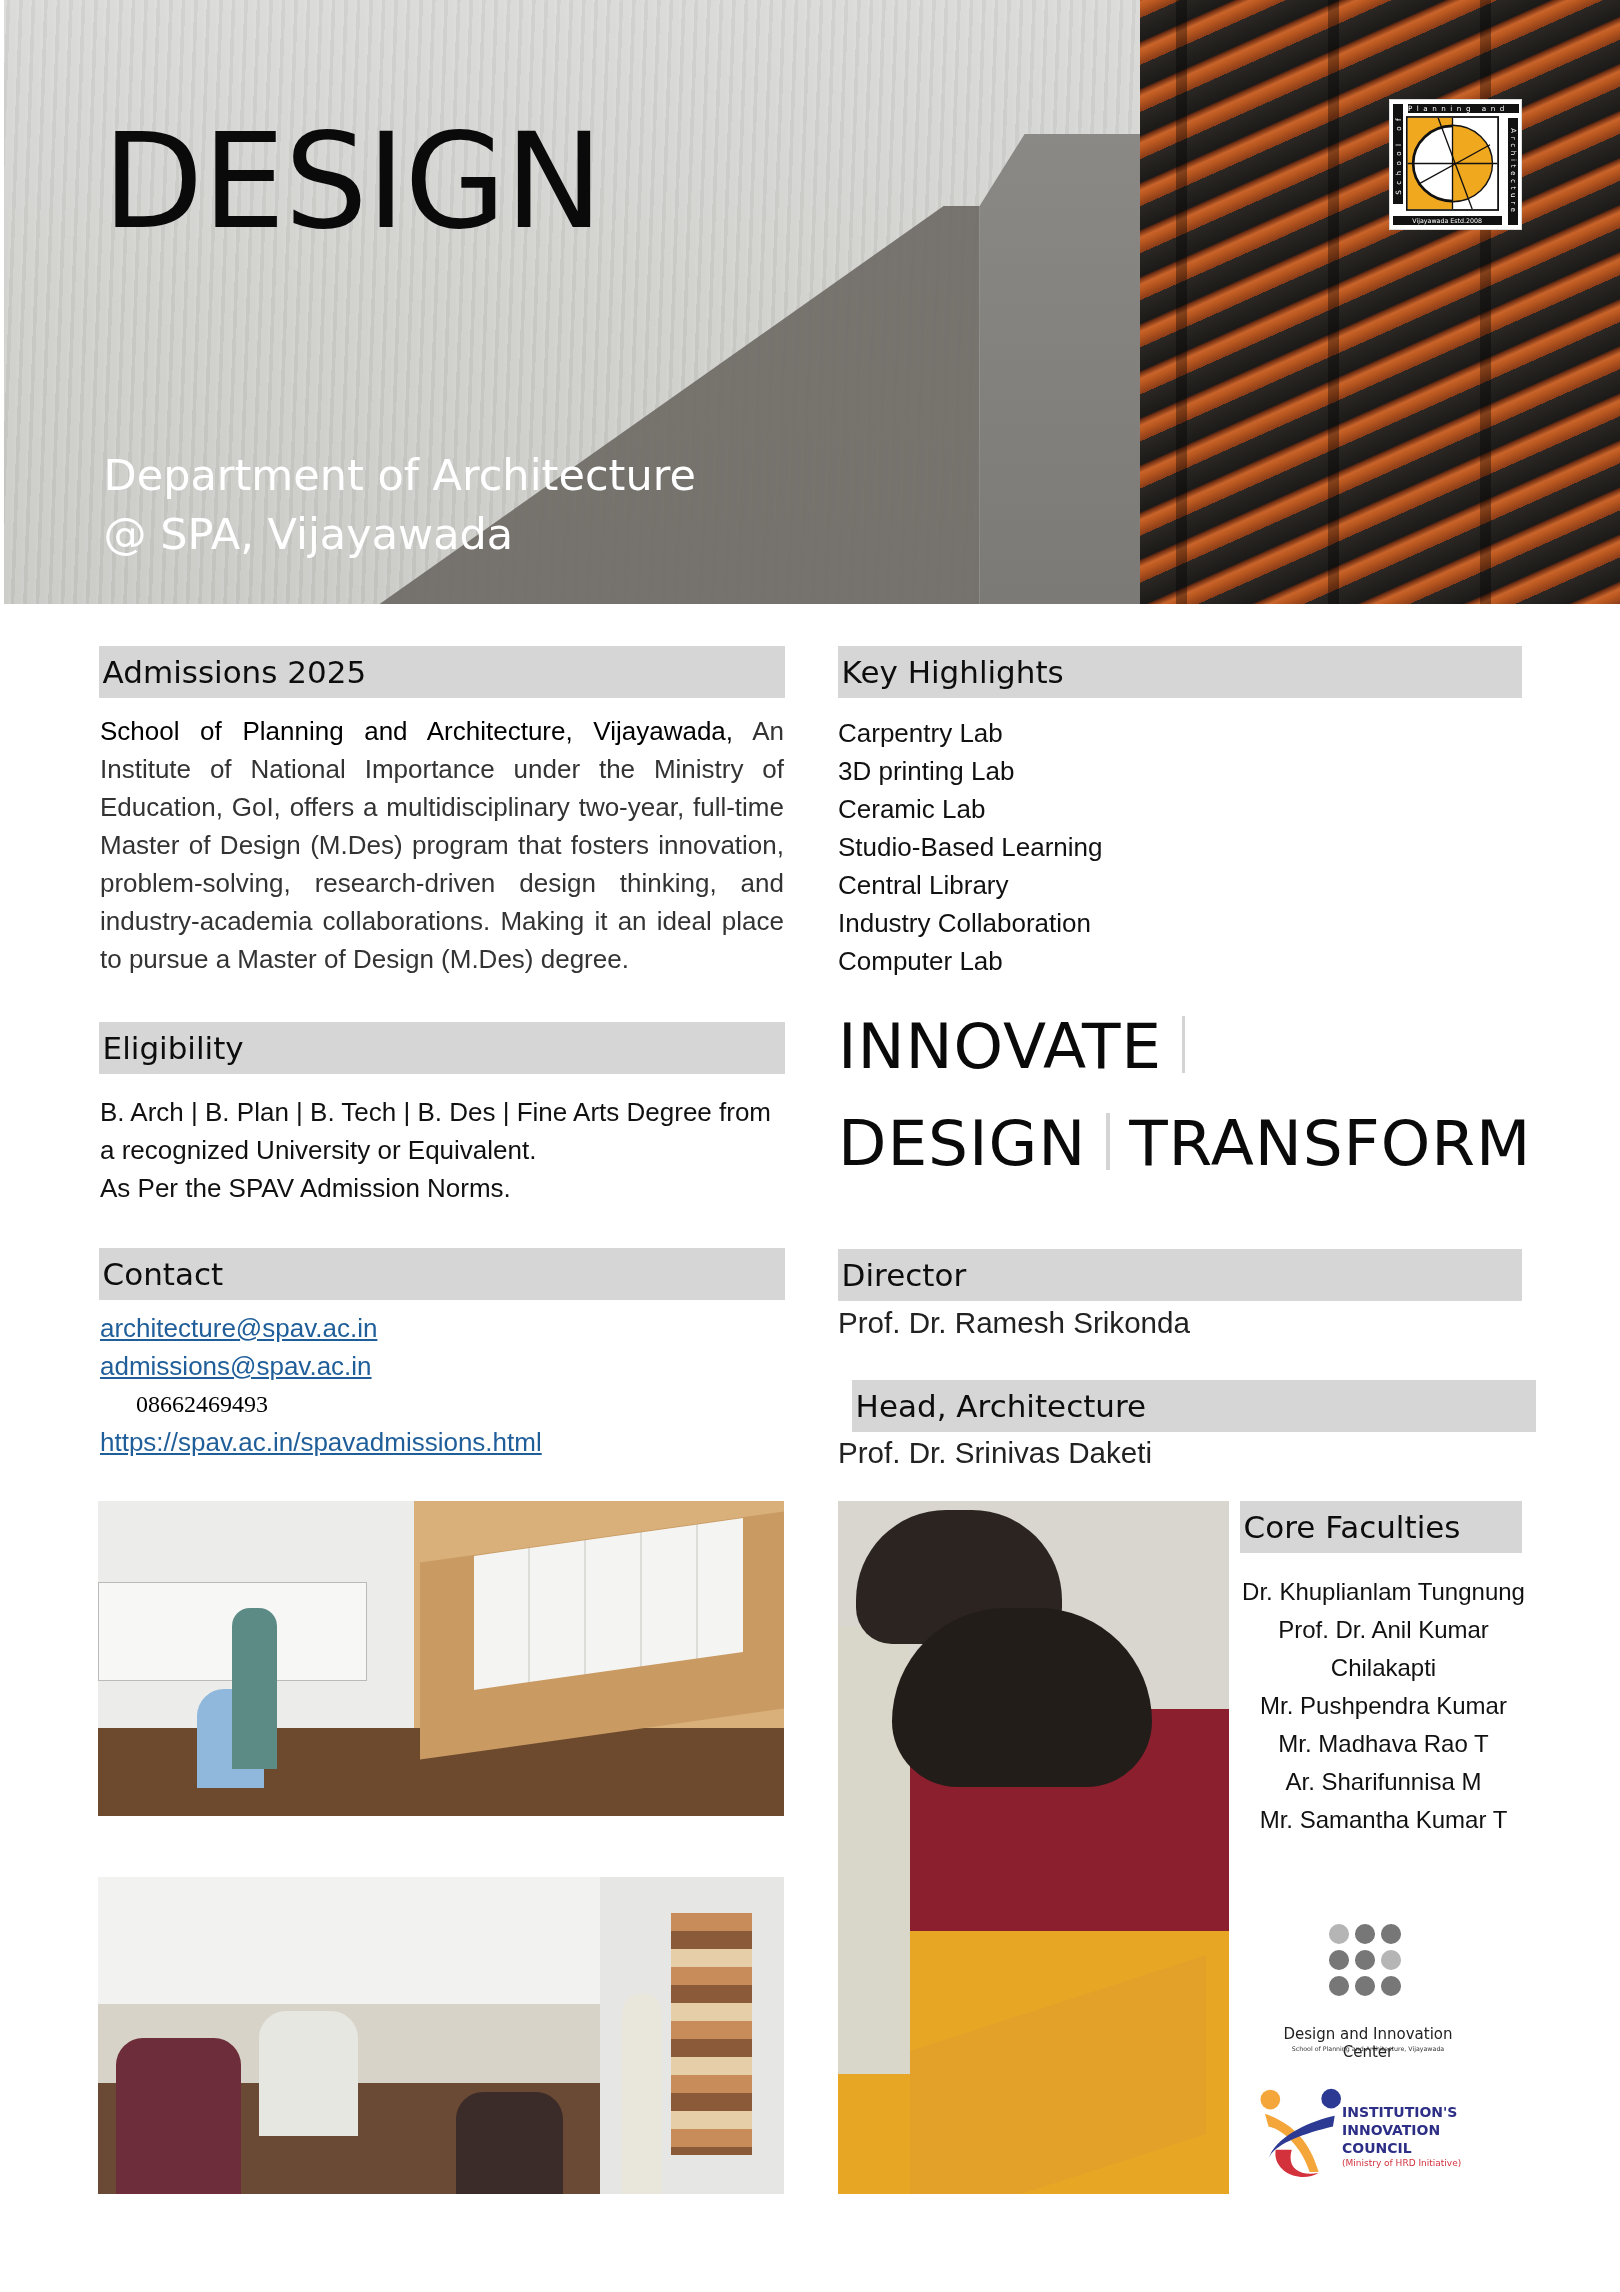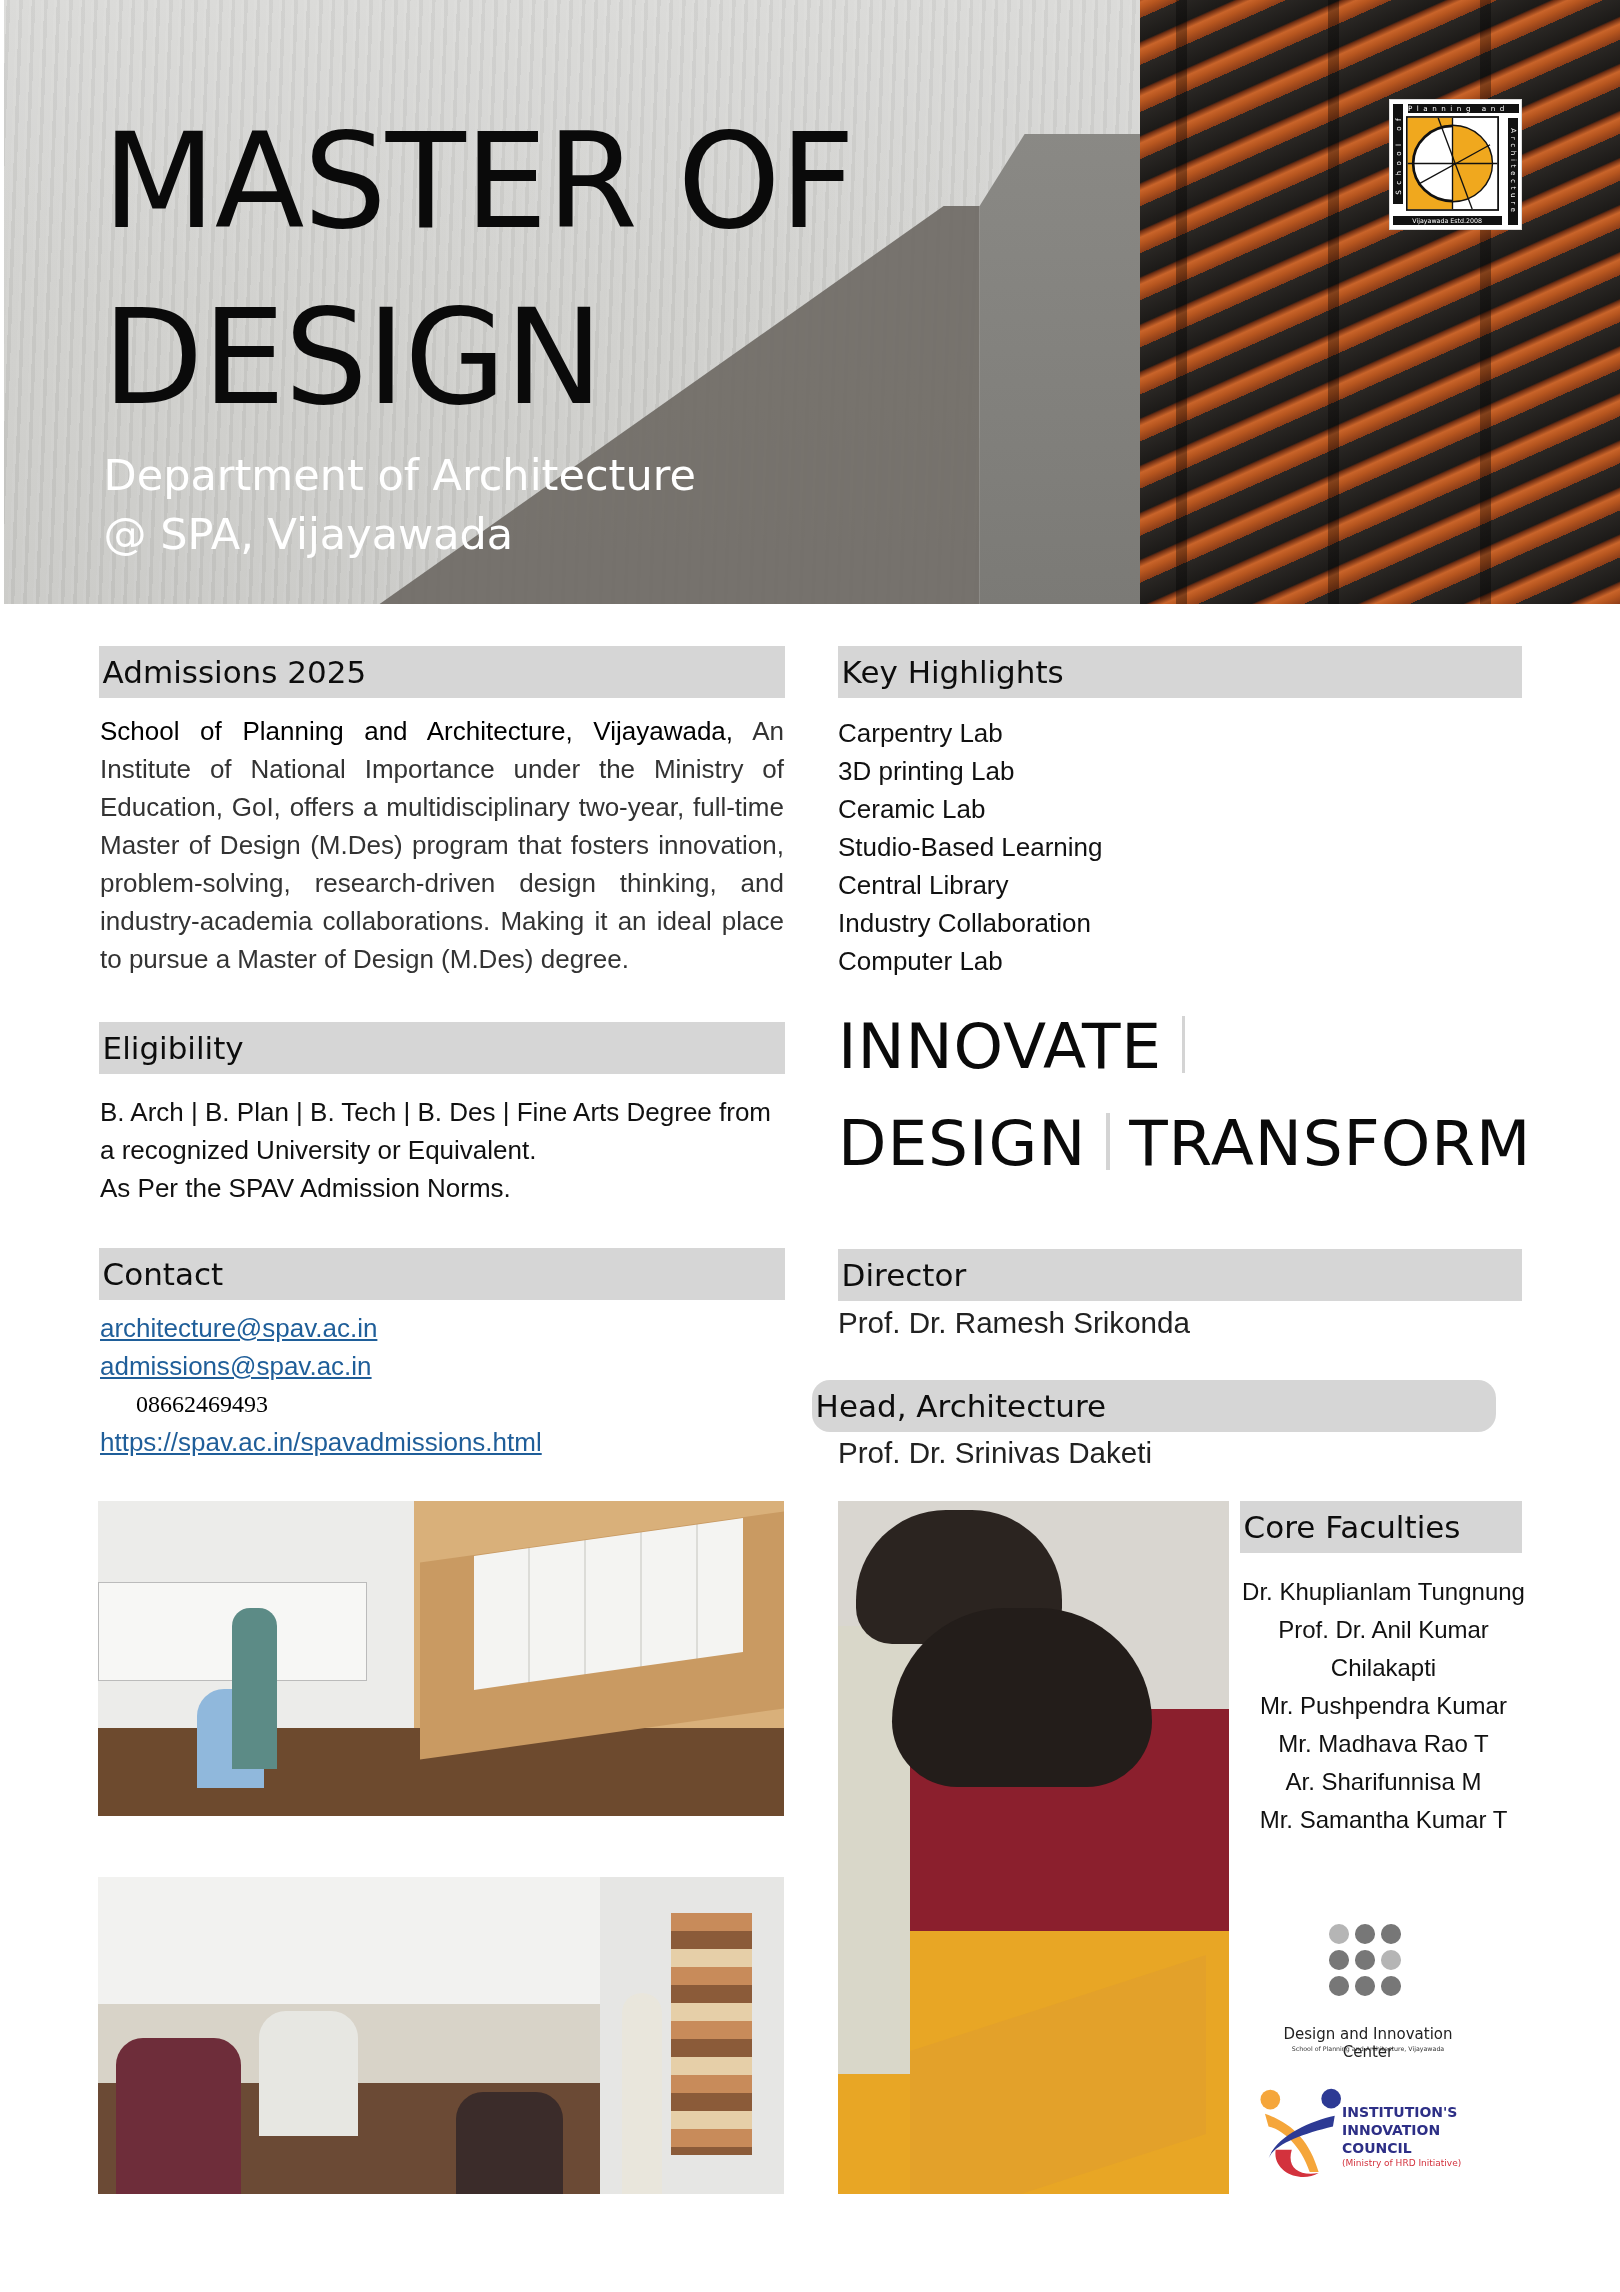--- a/index.html
+++ b/index.html
@@ -99,21 +99,20 @@
 </style>
 </head>
 <body>
 
 <div class="hero">
   <div class="shadow-wedge"></div>
   <div class="shadow-wedge2"></div>
   <div class="louvers"></div>
 
   <div class="hero-title">
-    <div>MASTER OF</div>
     <div>DESIGN</div>
   </div>
   <div class="hero-sub">
     <div>Department of Architecture</div>
     <div>@ SPA, Vijayawada</div>
   </div>
 </div>
 
 <div class="logo">
   <div class="bar-top">Planning and</div>
@@ -185,21 +184,21 @@
 <div class="tagline" style="top:1010px;">
   <span>INNOVATE</span><span class="sep"></span>
 </div>
 <div class="tagline" style="top:1107px;">
   <span>DESIGN</span><span class="sep"></span><span>TRANSFORM</span>
 </div>
 
 <div class="heading" style="left:838px; top:1249px; width:684px;">Director</div>
 <div class="body-text" style="left:838px; top:1304px; font-size:29.6px;">Prof. Dr. Ramesh Srikonda</div>
 
-<div class="heading" style="left:812px; top:1380px; width:684px;border-radius:18px;">Head, Architecture</div>
+<div class="heading" style="left:852px; top:1380px; width:684px;">Head, Architecture</div>
 <div class="body-text" style="left:838px; top:1434px; font-size:29.6px;">Prof. Dr. Srinivas Daketi</div>
 
 <div class="photo photo3">
   <div class="shirt"></div>
   <div class="bench"></div>
   <div class="head1"></div>
   <div class="head2"></div>
 </div>
 
 <div class="heading" style="left:1240px; top:1501px; width:282px;">Core Faculties</div>

